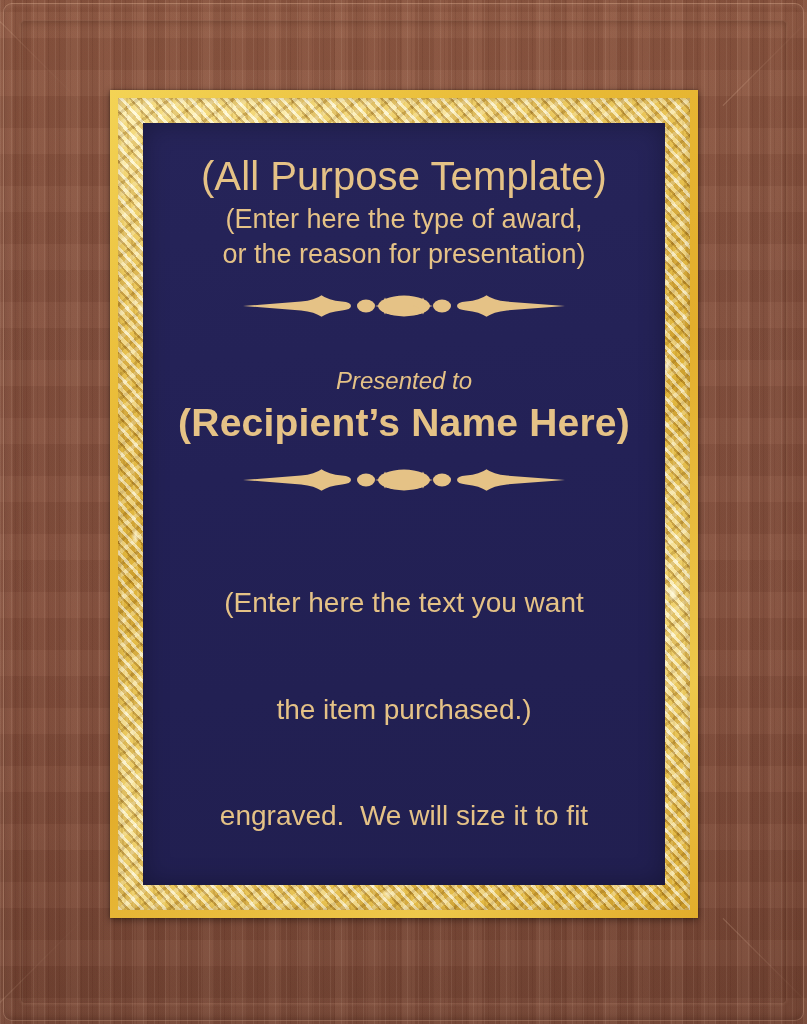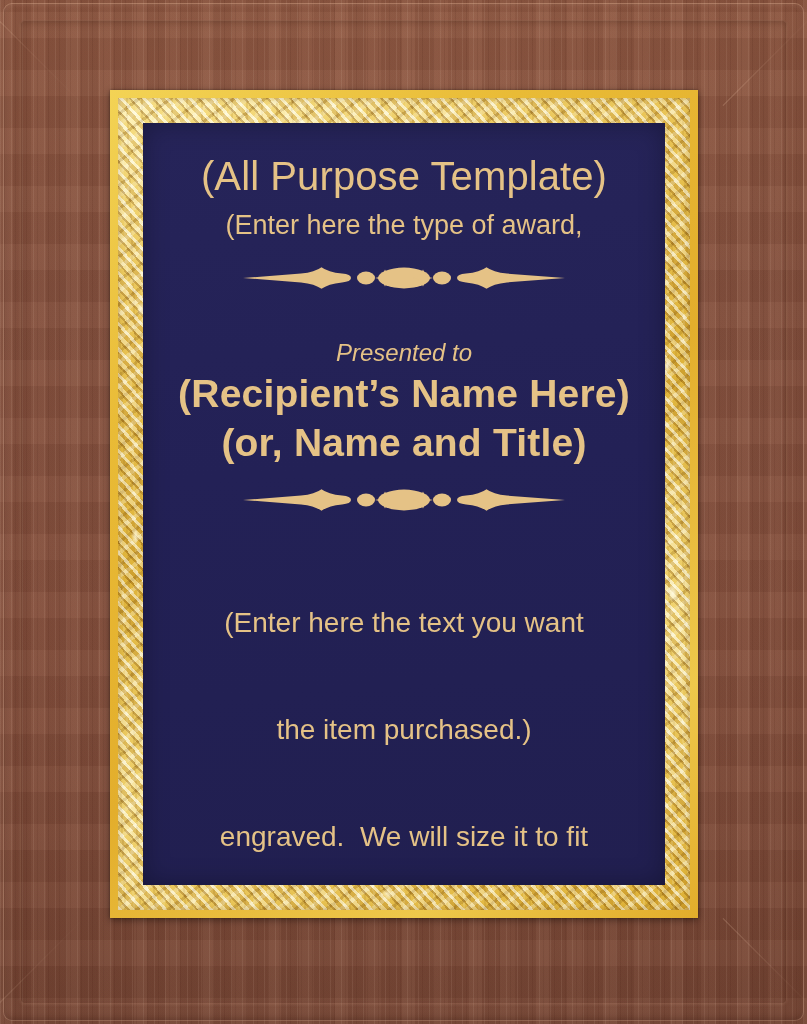--- a/index.html
+++ b/index.html
@@ -171,21 +171,21 @@
   .title {
     font-size: 40px;
     line-height: 1.06;
     letter-spacing: 0.1px;
     margin-top: 10px;
     text-align: center;
   }
   .subtitle {
     font-size: 27px;
     line-height: 1.27;
-    margin-top: 11px;
+    margin-top: 5px;
   }
   .presented-label {
     font-style: italic;
     font-size: 24px;
     line-height: 1.2;
   }
   .bold-line {
     font-weight: bold;
     line-height: 1.24;
     letter-spacing: 0.2px;
@@ -225,20 +225,21 @@
   <div class="miter br"></div>
 
   <div class="plate">
     <div class="foil">
       <div class="panel">
 
         <div class="title">(All Purpose Template)</div>
 
         <div class="subtitle">
           <div>(Enter here the type of award,</div>
+          <div>or the reason for presentation)</div>
         </div>
 
         <svg class="ornament" viewBox="0 0 326 26">
           <g fill="#e5c286">
 
             <path d="M2 13 L60 8.6 Q74 7.1 80.5 2.2 Q87 7.1 101 8.6 Q110 9.4 110 13 Q110 16.6 101 17.4 Q87 18.9 80.5 23.8 Q74 18.9 60 17.4 Z"></path>
 
             <ellipse cx="125" cy="13" rx="9" ry="6.4"></ellipse>
 
             <path d="M154 13 Q146.6 12.2 144 4.4 Q141.4 12.2 134 13 Q141.4 13.8 144 21.6 Q146.6 13.8 154 13 Z"></path>
@@ -249,21 +250,20 @@
 
             <ellipse cx="201" cy="13" rx="9" ry="6.4"></ellipse>
 
             <path d="M324 13 L266 8.6 Q252 7.1 245.5 2.2 Q239 7.1 225 8.6 Q216 9.4 216 13 Q216 16.6 225 17.4 Q239 18.9 245.5 23.8 Q252 18.9 266 17.4 Z"></path>
           </g>
         </svg>
 
         <div class="block-recipient recipient">
           <div class="presented-label">Presented to</div>
           <div class="bold-line">(Recipient’s Name Here)</div>
-          <div class="bold-line">(or, Name and Title)</div>
         </div>
 
         <svg class="ornament second" viewBox="0 0 326 26">
           <g fill="#e5c286">
             <path d="M2 13 L60 8.6 Q74 7.1 80.5 2.2 Q87 7.1 101 8.6 Q110 9.4 110 13 Q110 16.6 101 17.4 Q87 18.9 80.5 23.8 Q74 18.9 60 17.4 Z"></path>
             <ellipse cx="125" cy="13" rx="9" ry="6.4"></ellipse>
             <path d="M154 13 Q146.6 12.2 144 4.4 Q141.4 12.2 134 13 Q141.4 13.8 144 21.6 Q146.6 13.8 154 13 Z"></path>
             <ellipse cx="163" cy="13" rx="26" ry="10.4"></ellipse>
             <path d="M172 13 Q179.4 12.2 182 4.4 Q184.6 12.2 192 13 Q184.6 13.8 182 21.6 Q179.4 13.8 172 13 Z"></path>
             <ellipse cx="201" cy="13" rx="9" ry="6.4"></ellipse>

